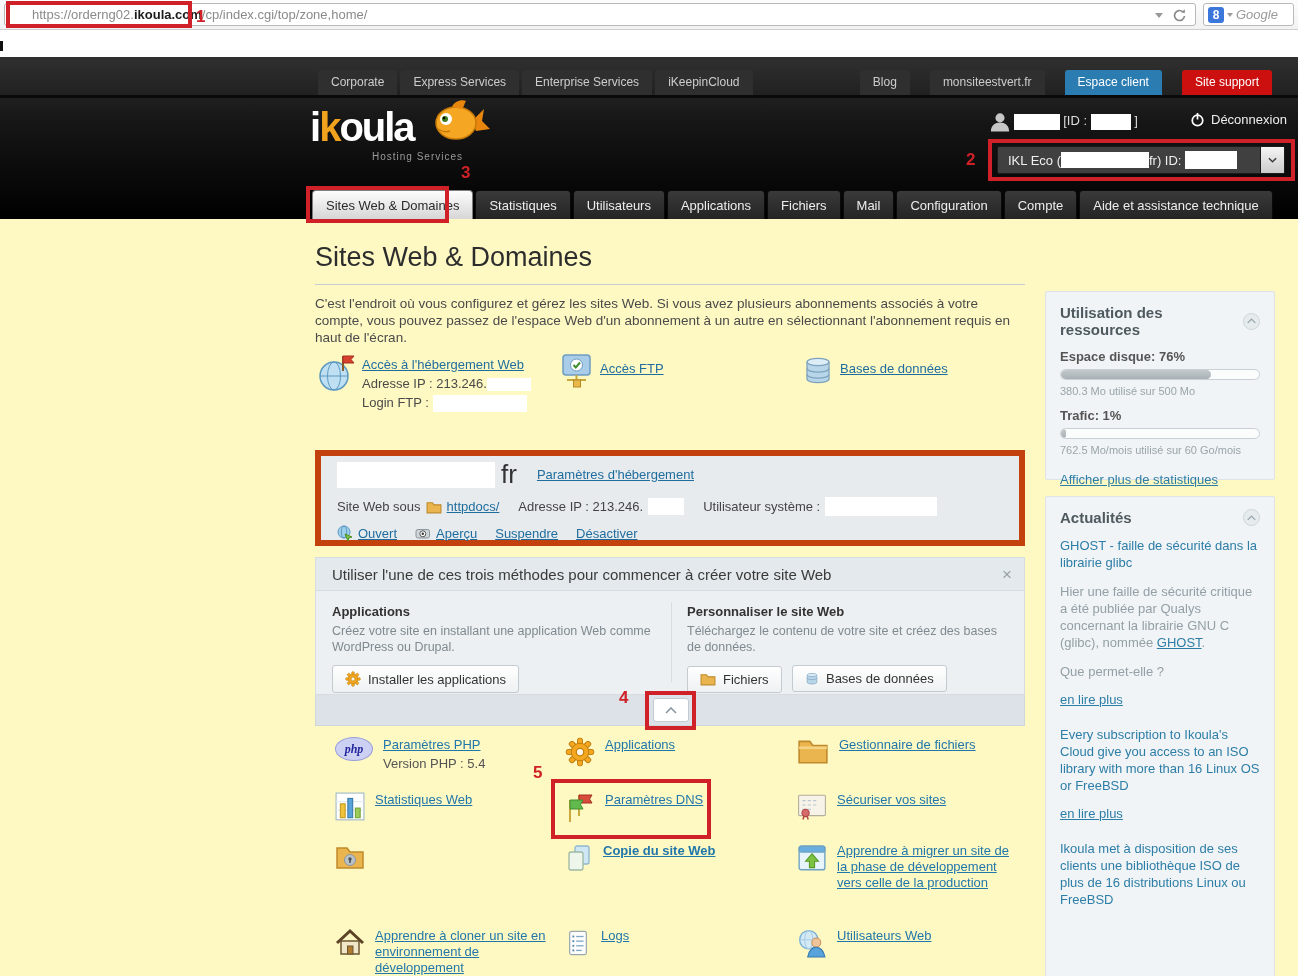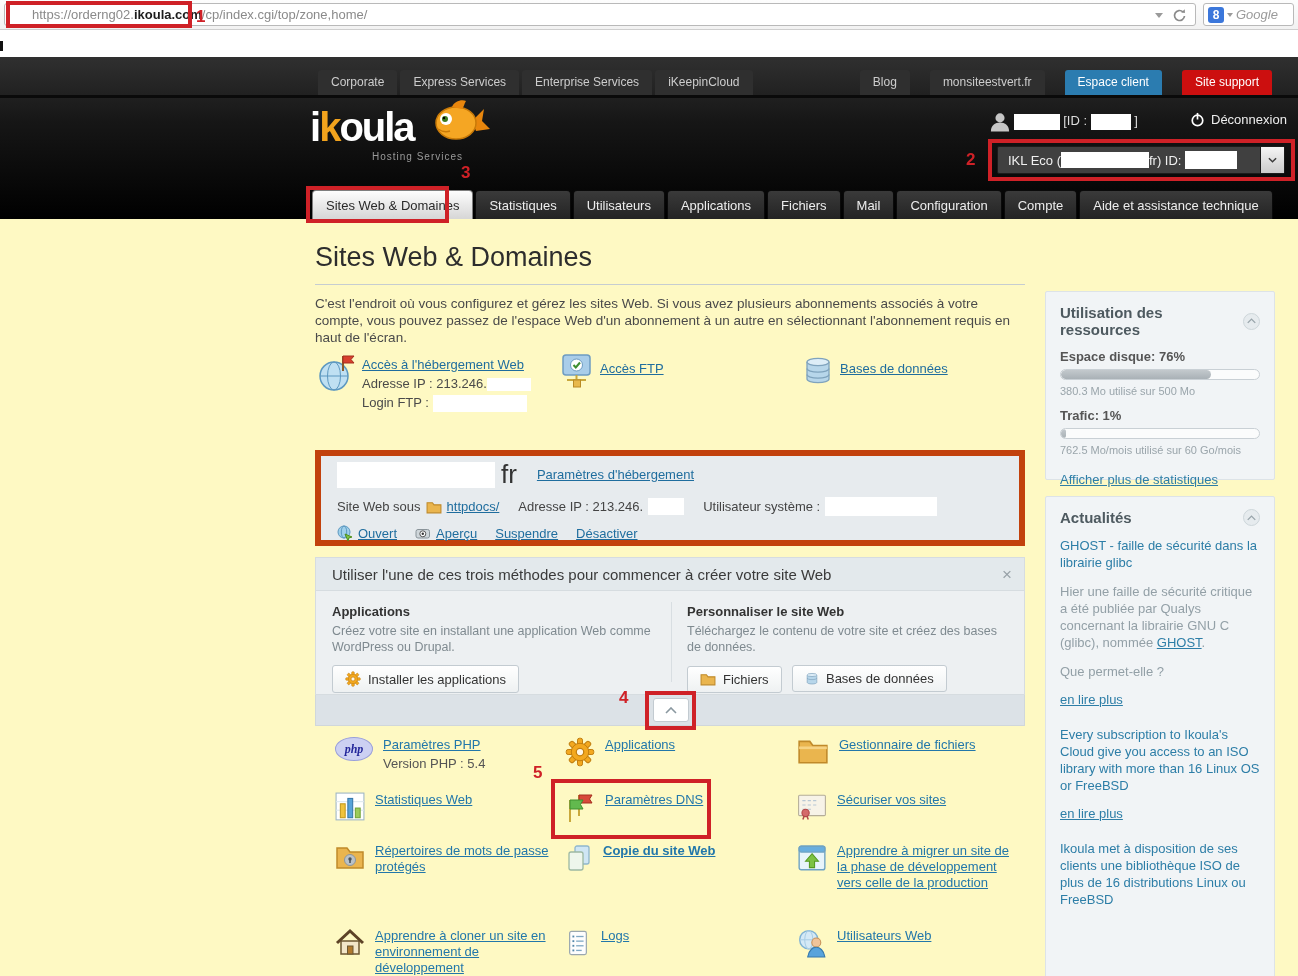--- a/index.html
+++ b/index.html
@@ -401,21 +401,20 @@
     <div class="gtext" style="width:180px"><a class="lnk">Sécuriser vos sites</a></div>
   </div>
 
   <div class="gitem" style="left:335px; top:843px;">
     <svg width="30" height="28" viewBox="0 0 30 26">
       <path d="M2 4h10l3 4h13v16H2z" fill="#eab54e" stroke="#c08a2a" stroke-width="1.5"></path>
       <circle cx="15" cy="16" r="5.5" fill="#b9c2c9" stroke="#8d969c"></circle>
       <circle cx="15" cy="15" r="1.7" fill="#4a5257"></circle>
       <rect x="14.2" y="15.5" width="1.6" height="3.5" fill="#4a5257"></rect>
     </svg>
-    <div class="gtext" style="width:185px"><a class="lnk">Répertoires de mots de passe protégés</a></div>
   </div>
 
   <div class="gitem" style="left:565px; top:843px;font-weight:bold;">
     <svg width="28" height="30" viewBox="0 0 28 28">
       <rect x="10" y="2" width="14" height="18" rx="2" fill="#cfe6f4" stroke="#8fb6cd" stroke-width="1.3"></rect>
       <rect x="4" y="8" width="14" height="18" rx="2" fill="#eef6ec" stroke="#9cb8a2" stroke-width="1.3"></rect>
     </svg>
     <div class="gtext" style="width:180px"><a class="lnk">Copie du site Web</a></div>
   </div>
 

